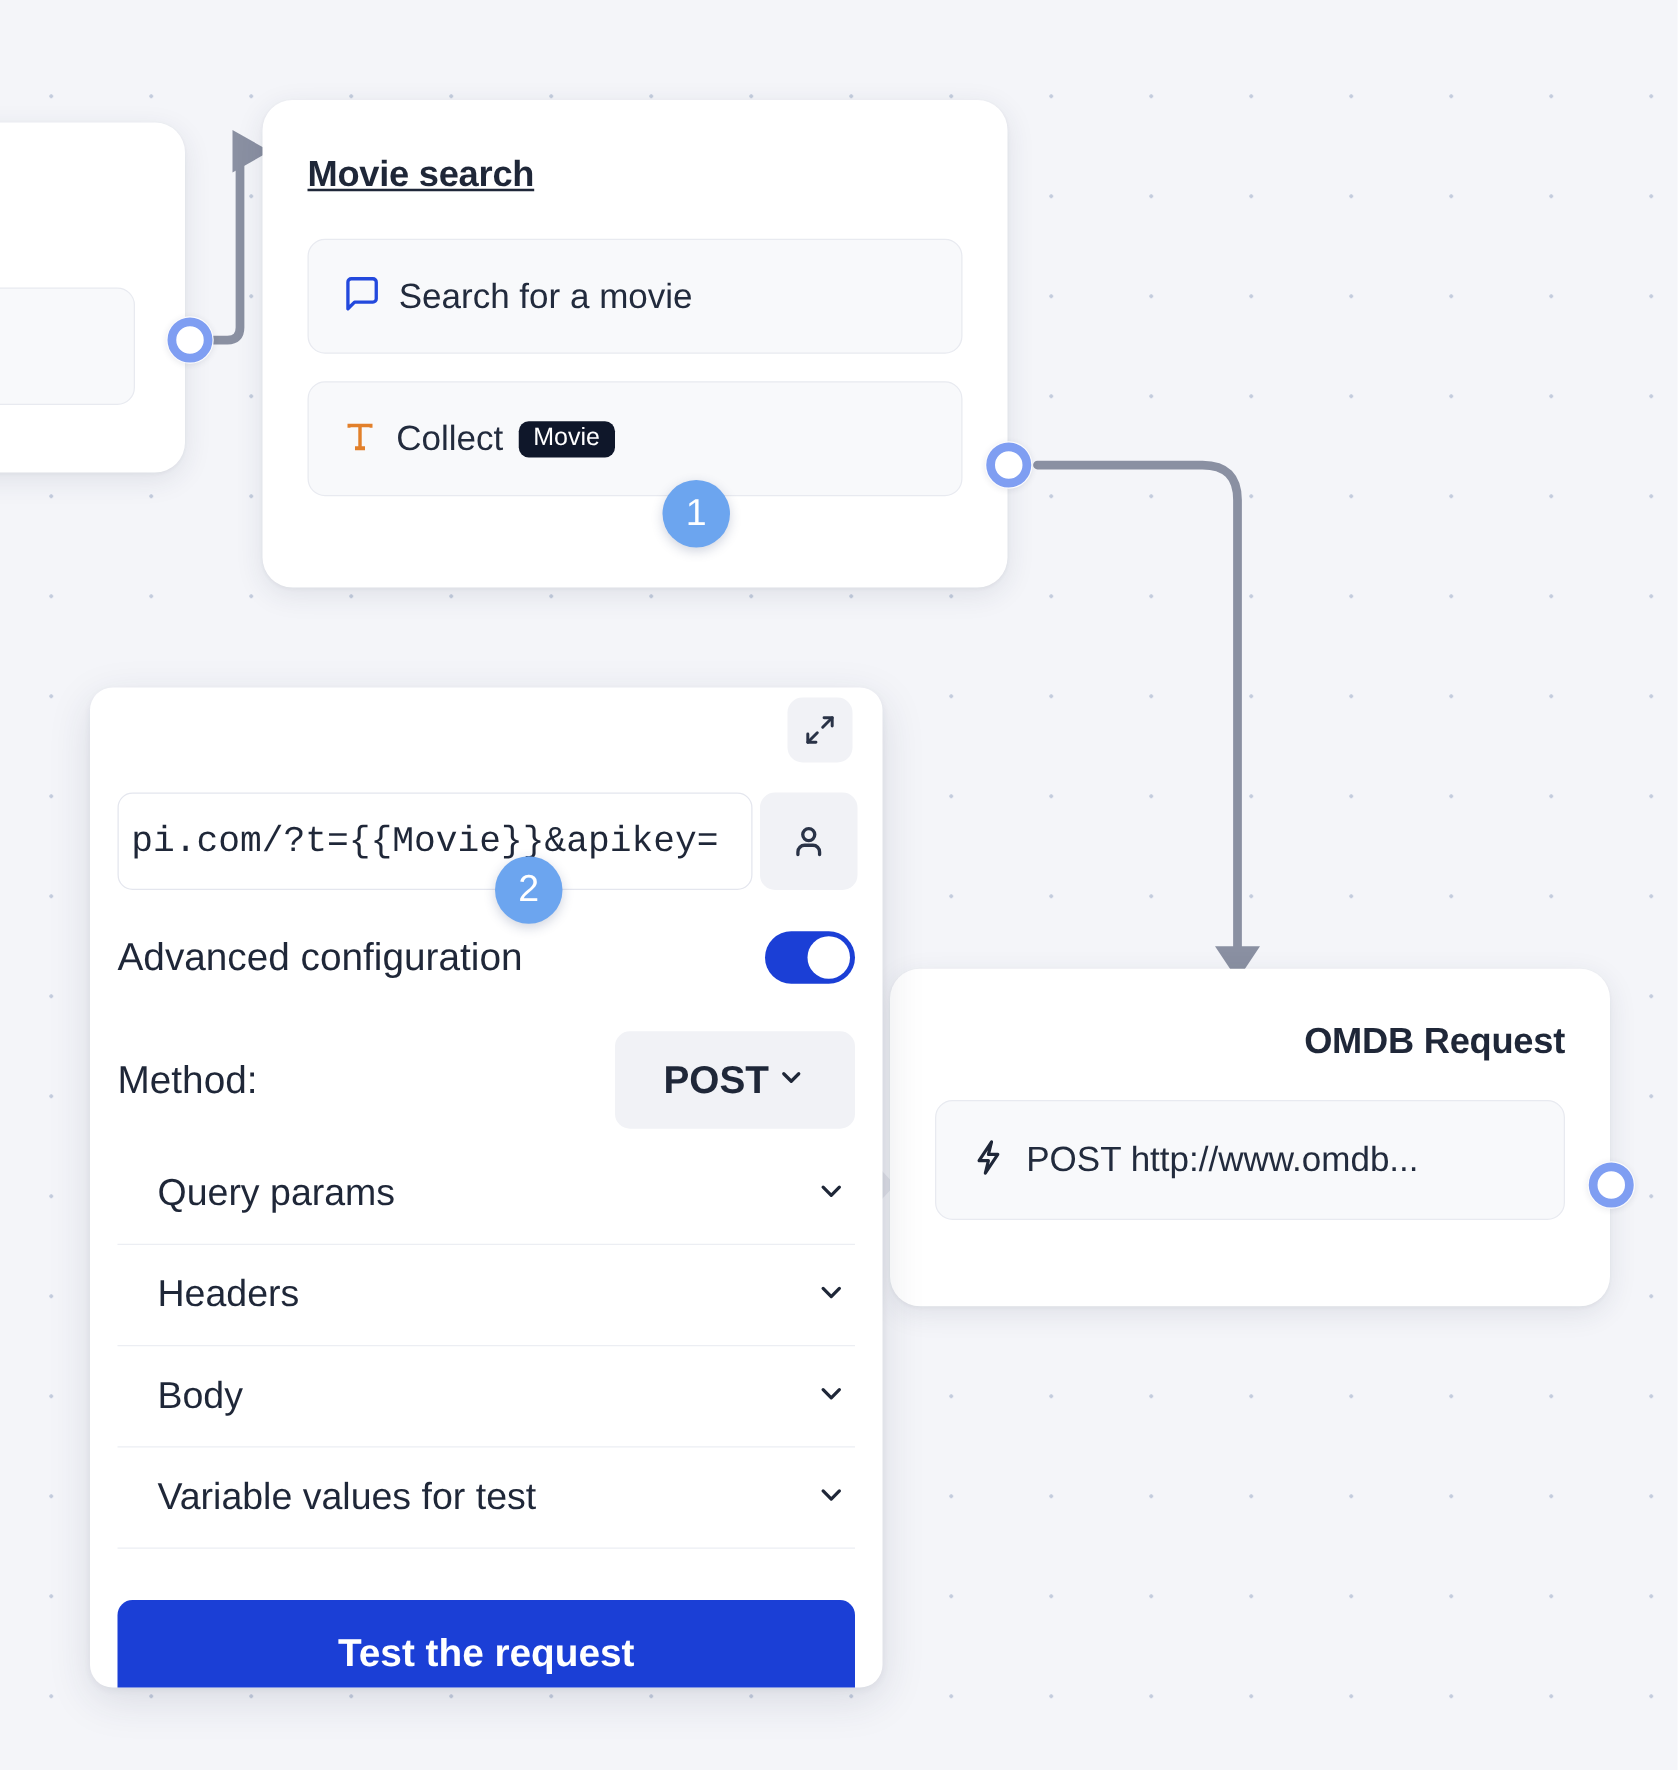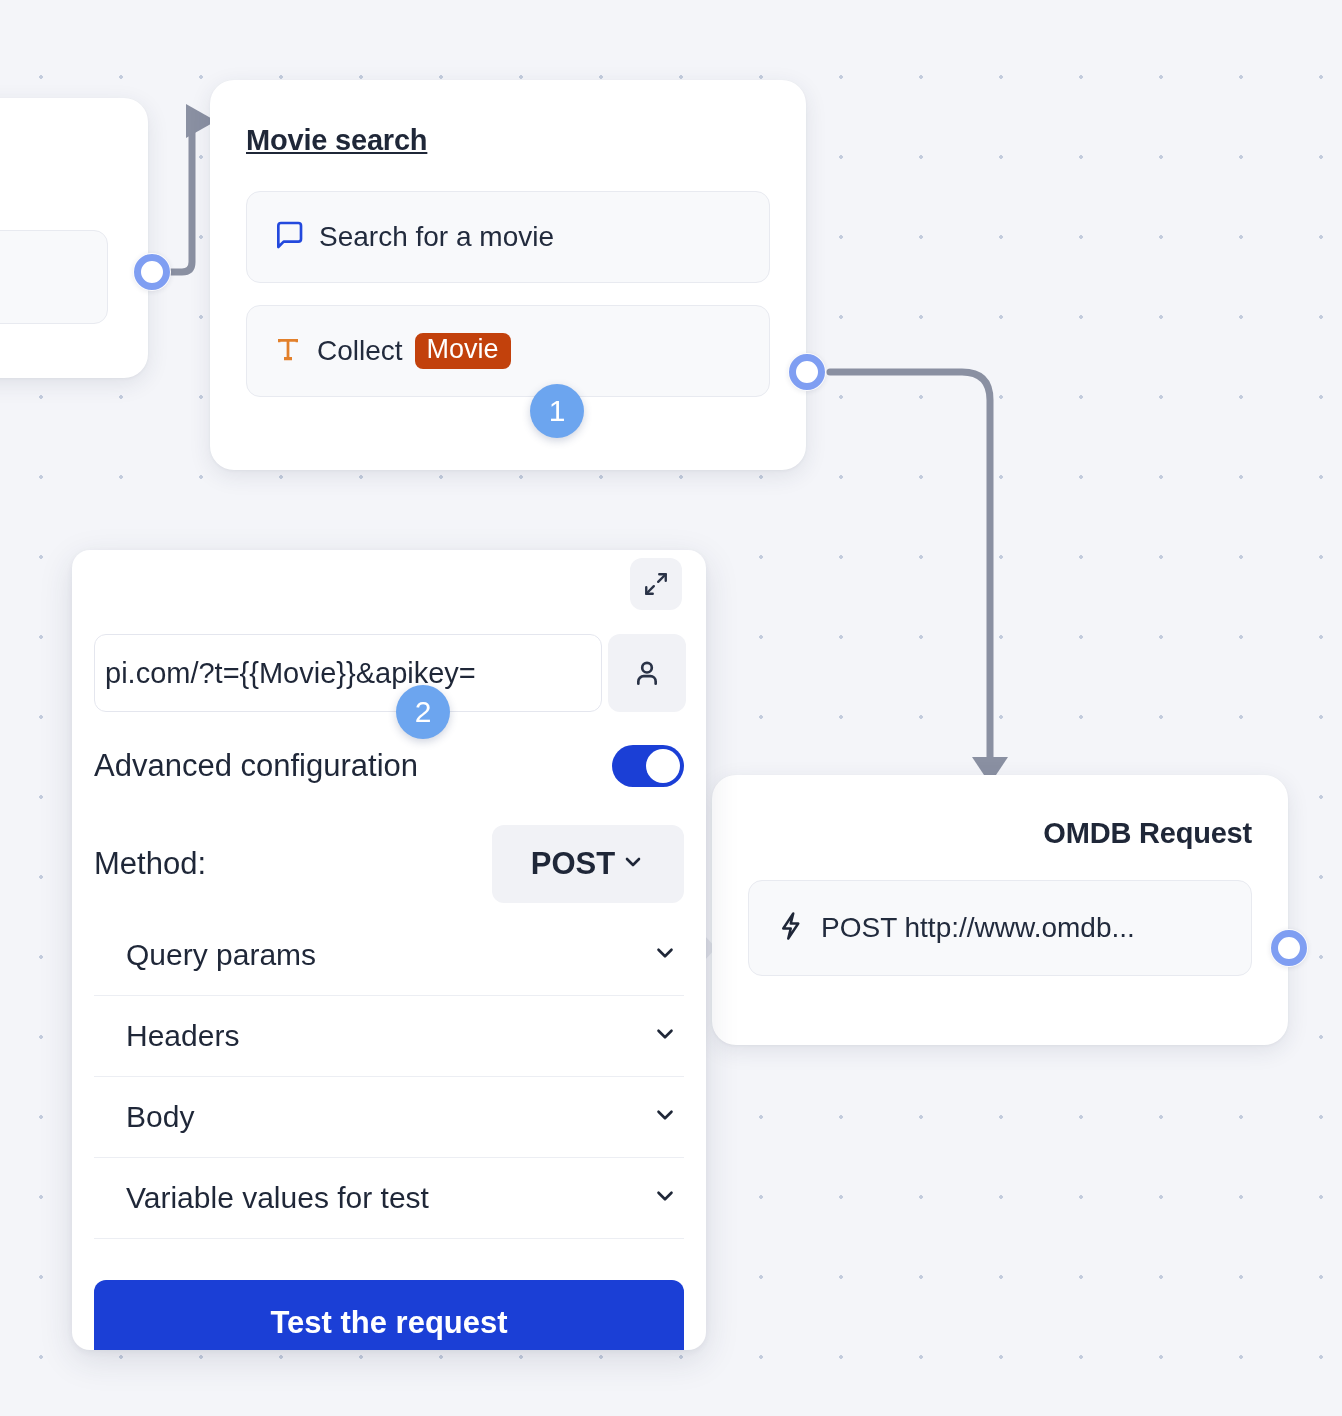--- a/index.html
+++ b/index.html
@@ -74,25 +74,25 @@
     box-shadow: 0 3px 9px rgba(40,60,110,.22);
     z-index: 40;
   }
 
   
   #node-movie-search { left: 210px; top: 80px; width: 596px; height: 390px; padding: 44px 36px; }
   #node-movie-search .node-title { margin-bottom: 34px; text-decoration: underline; }
   #node-movie-search .node-row { height: 92px; padding: 0 26px; margin-bottom: 22px; }
 
   .tag-movie {
-    background: #c2410c;
+    background: #0f172a;
     color: #ffffff;
     border-radius: 8px;
     padding: 3px 12px 6px;
-    font-size: 27px;
+    font-size: 20px;
     line-height: 1;
     margin-left: -2px;
   }
 
   
   #node-partial-left {
     left: -152px; top: 98px; width: 300px; height: 280px;
     border-radius: 24px; padding: 0;
   }
   #node-partial-left .node-row {
@@ -123,21 +123,21 @@
   }
   .url-row {
     position: absolute; left: 22px; top: 84px;
     display: flex; align-items: stretch; gap: 6px;
   }
   #url-input {
     width: 508px; height: 78px;
     border: 1px solid #e4e6ee;
     border-radius: 12px;
     background: #ffffff;
-    font-family: Liberation Sans, sans-serif;
+    font-family: Liberation Mono, monospace;
     font-size: 29px;
     color: #1f2738;
     padding: 0 10px;
     outline: none;
   }
   #auth-btn {
     width: 78px; height: 78px;
     background: #f1f2f6;
     border: none; border-radius: 12px;
     display: flex; align-items: center; justify-content: center;

